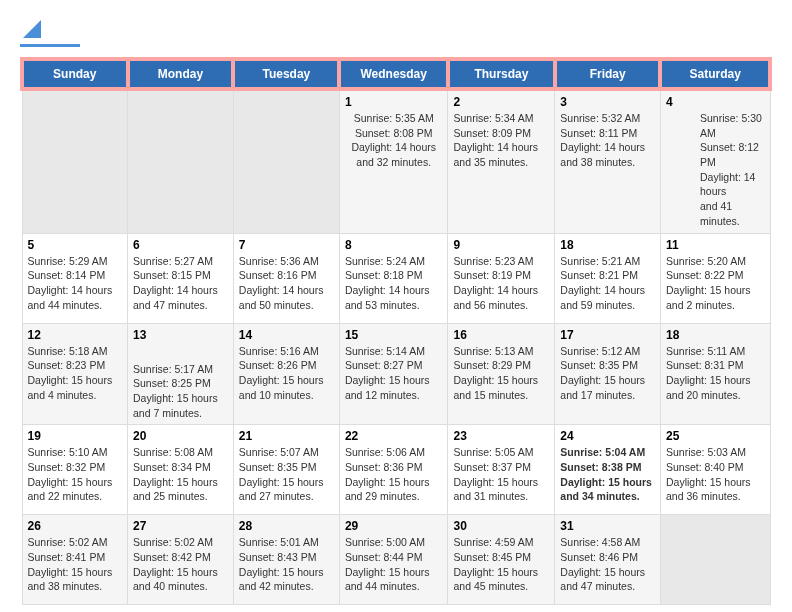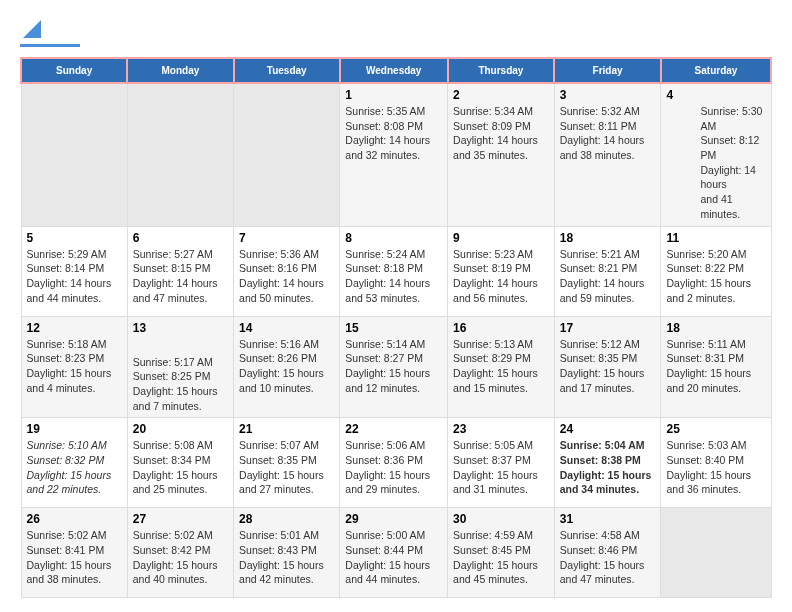--- a/index.html
+++ b/index.html
@@ -53,22 +53,22 @@
       border-collapse: collapse;
       font-size: 11px;
     }
     thead tr {
       background: #2e6db4;
       color: #fff;
     }
     thead th {
       padding: 6px 4px;
       font-weight: bold;
-      font-size: 10px;
-      border: 2px solid #fca5a5;
+      font-size: 12px;
+      border: 4px solid #fca5a5;
     }
     tbody tr {
       vertical-align: top;
     }
     tbody td {
       border: 1px solid #ddd;
       padding: 4px 5px;
       min-height: 80px;
       height: 90px;
       width: 113px;
@@ -129,21 +129,21 @@
         <th>Saturday</th>
       </tr>
   </thead>
   <tbody>
   <tr>
         <td class="empty-cell"></td>
         <td class="empty-cell"></td>
         <td class="empty-cell"></td>
         <td>
           <span class="day-num">1</span>
-          <div class="day-info" style="white-space: pre-line;">Sunrise: 5:35 AM
+          <div class="day-info" style="white-space: pre-line; text-align: center;">Sunrise: 5:35 AM
 Sunset: 8:08 PM
 Daylight: 14 hours
 and 32 minutes.</div>
         </td>
         <td>
           <span class="day-num">2</span>
           <div class="day-info" style="white-space: pre-line;">Sunrise: 5:34 AM
 Sunset: 8:09 PM
 Daylight: 14 hours
 and 35 minutes.</div>
@@ -261,21 +261,21 @@
           <span class="day-num">18</span>
           <div class="day-info" style="white-space: pre-line;">Sunrise: 5:11 AM
 Sunset: 8:31 PM
 Daylight: 15 hours
 and 20 minutes.</div>
         </td>
       </tr>
       <tr>
         <td>
           <span class="day-num">19</span>
-          <div class="day-info" style="white-space: pre-line; font-style: italic;">Sunrise: 5:10 AM
+          <div class="day-info" style="white-space: pre-line;">Sunrise: 5:10 AM
 Sunset: 8:32 PM
 Daylight: 15 hours
 and 22 minutes.</div>
         </td>
         <td>
           <span class="day-num">20</span>
           <div class="day-info" style="white-space: pre-line;">Sunrise: 5:08 AM
 Sunset: 8:34 PM
 Daylight: 15 hours
 and 25 minutes.</div>

